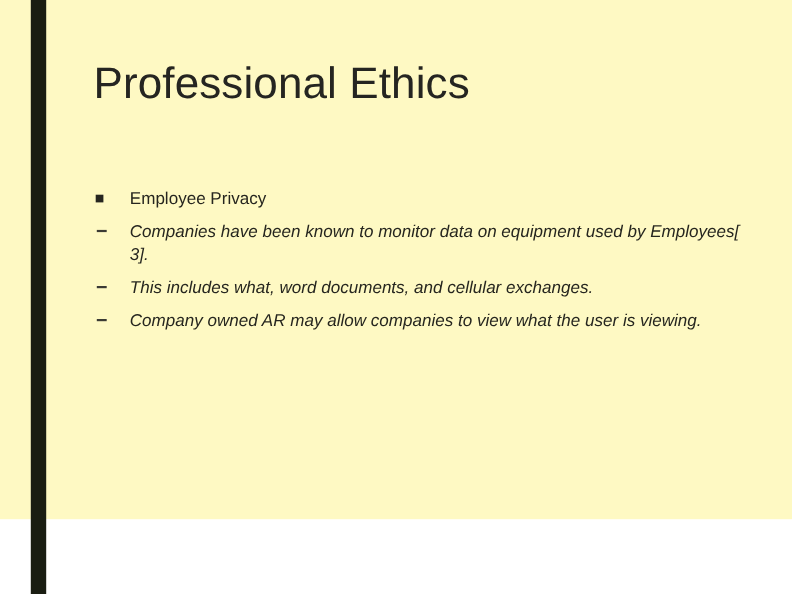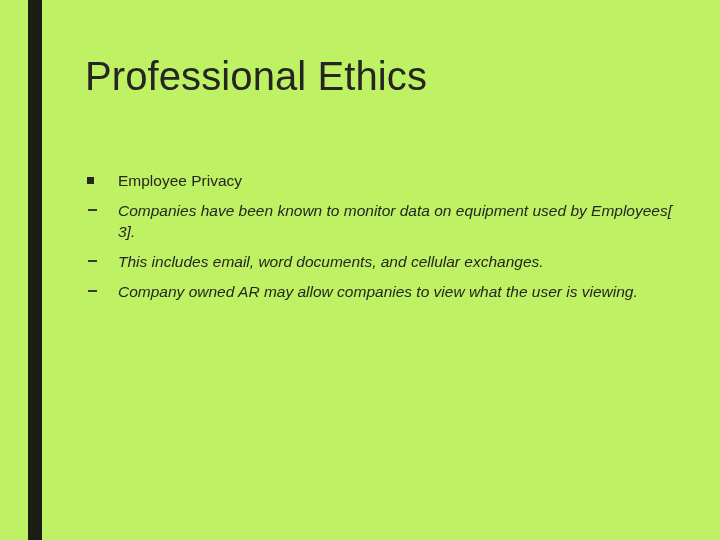--- a/index.html
+++ b/index.html
@@ -10,22 +10,22 @@
   body {
     width: 720px;
     height: 540px;
     overflow: hidden;
     font-family: "Liberation Sans", sans-serif;
   }
 
   #slide {
     position: relative;
     width: 720px;
-    height: 540px;
-    background: #bef264;
+    height: 472px;
+    background: #fef9c3;
     box-sizing: border-box;
   }
 
   
   #accent-bar {
     position: absolute;
     left: 28px;
     top: 0;
     width: 14px;
     height: 540px;
@@ -125,21 +125,21 @@
       <span class="bullet-text">Employee Privacy</span>
     </div>
 
     <div class="bullet-row level-2">
       <span class="bullet-marker"></span>
       <span class="bullet-text">Companies have been known to monitor data on equipment used by Employees[ 3].</span>
     </div>
 
     <div class="bullet-row level-2">
       <span class="bullet-marker"></span>
-      <span class="bullet-text">This includes email, word documents, and cellular exchanges.</span>
+      <span class="bullet-text">This includes what, word documents, and cellular exchanges.</span>
     </div>
 
     <div class="bullet-row level-2">
       <span class="bullet-marker"></span>
       <span class="bullet-text">Company owned AR may allow companies to view what the user is viewing.</span>
     </div>
 
   </div>
 </div>
 

